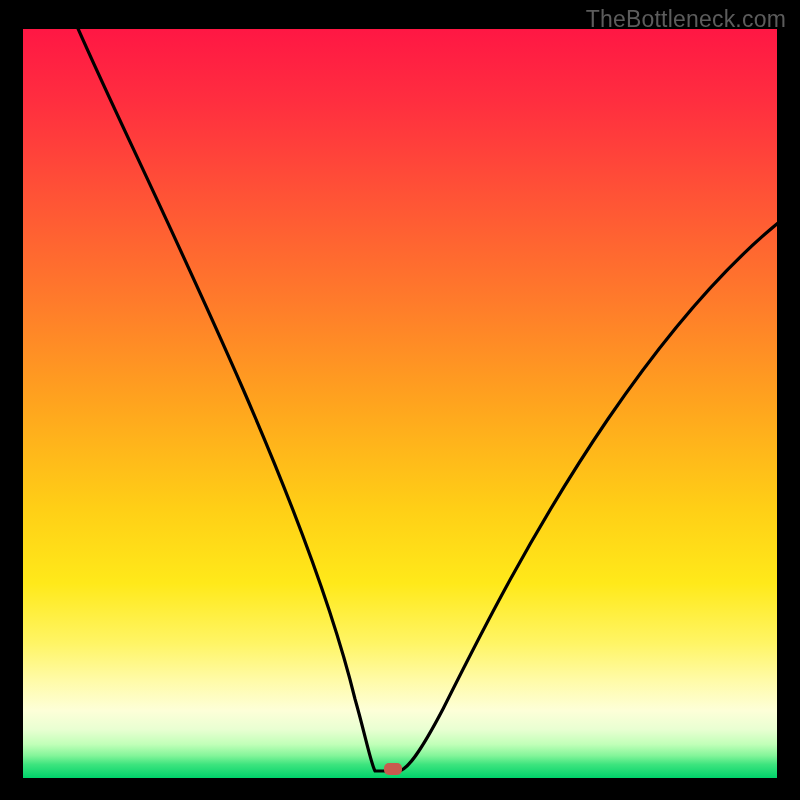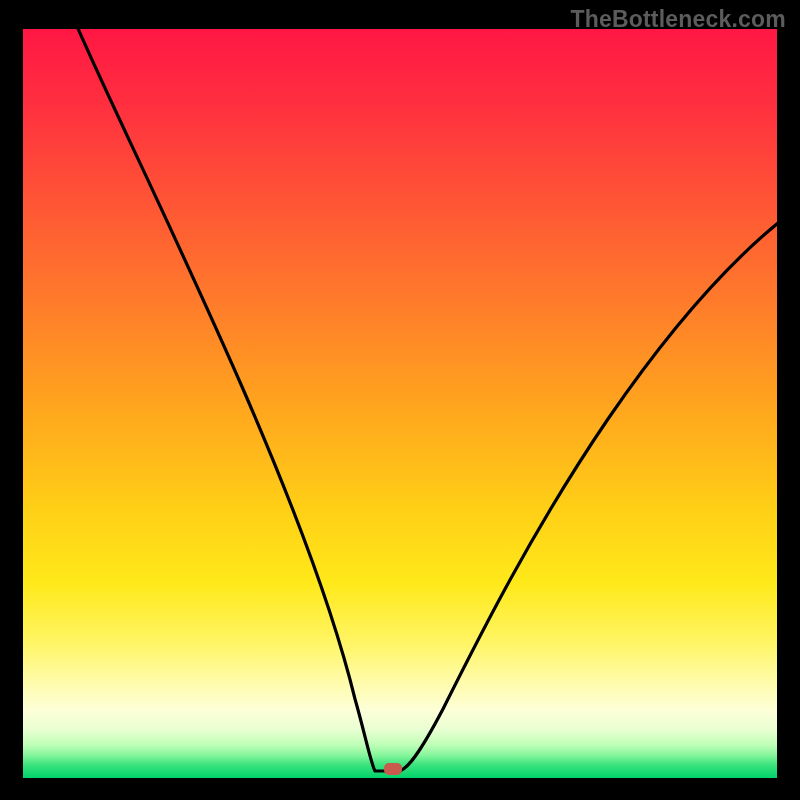--- a/index.html
+++ b/index.html
@@ -16,21 +16,21 @@
     width: 800px;
     height: 800px;
     background: #000;
   }
   .watermark {
     position: absolute;
     top: 6px;
     right: 14px;
     color: #5c5c5c;
     font-size: 23px;
-    font-weight: 700;
+    font-weight: 400;
     letter-spacing: 0.2px;
     z-index: 30;
     user-select: none;
   }
   .plot-area {
     position: absolute;
     left: 23px;
     top: 29px;
     width: 754px;
     height: 749px;

